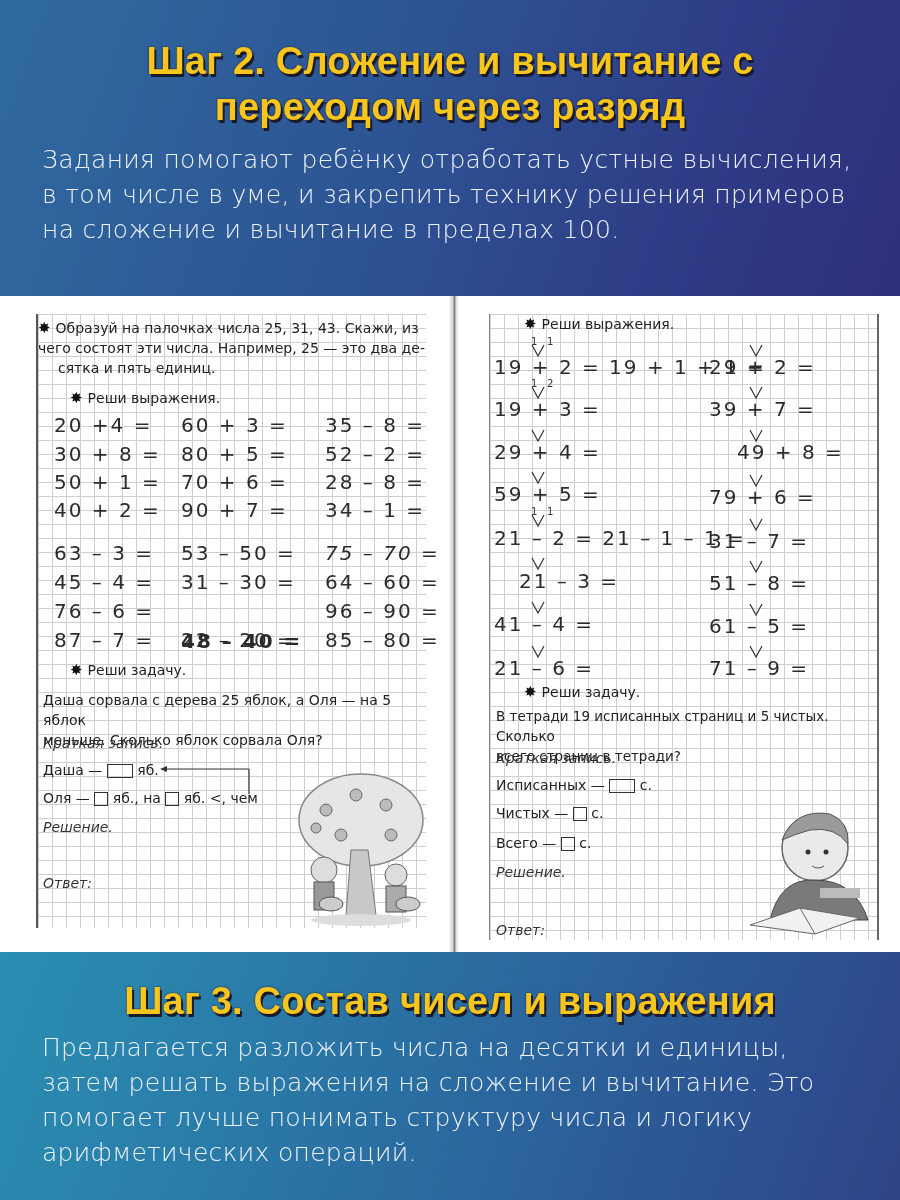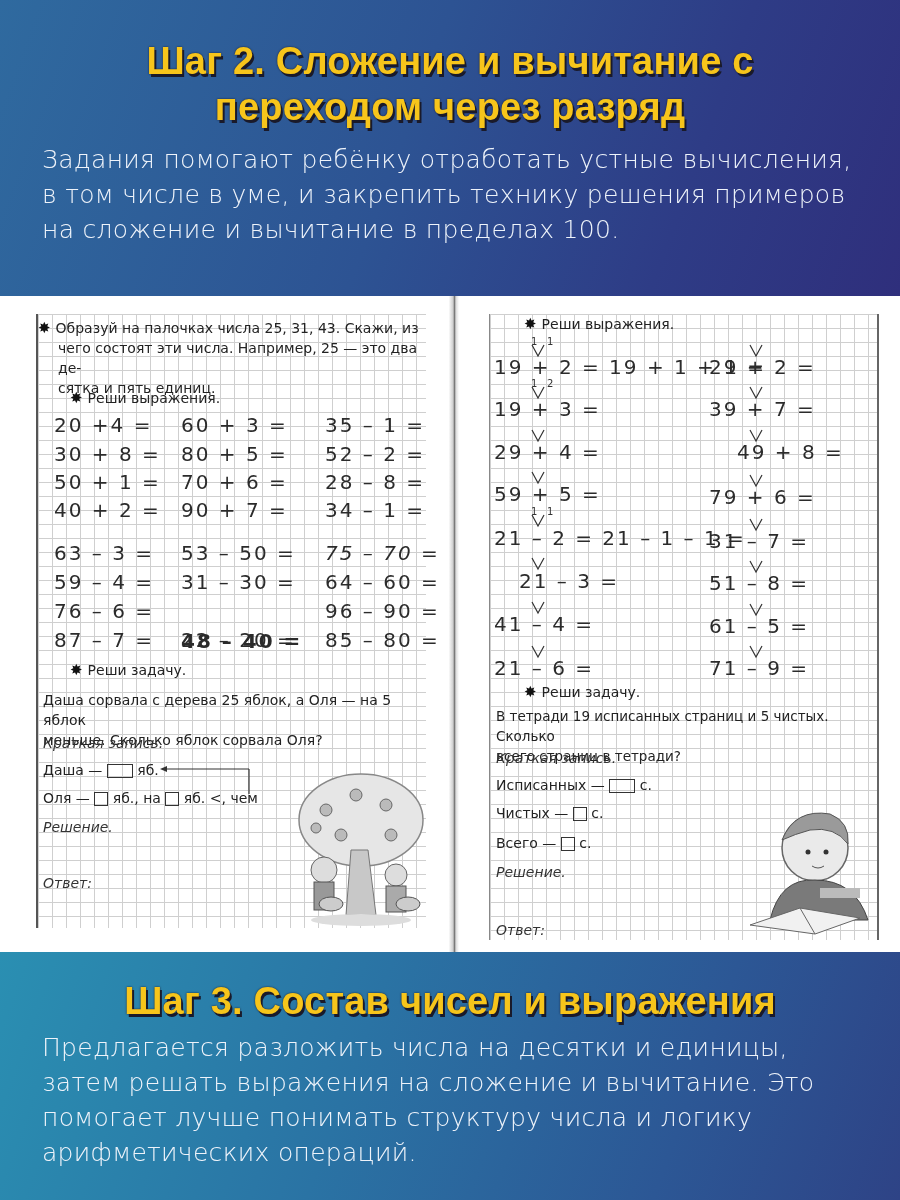--- a/index.html
+++ b/index.html
@@ -77,47 +77,47 @@
 </div>
 <div class="desc d1">Задания помогают ребёнку отработать устные вычисления, в том числе в уме, и закрепить технику решения примеров на сложение и вычитание в пределах 100.</div>
 
 <div class="spread"></div>
 <div class="page-gap"></div>
 
 <div class="grid left"></div>
 
 <div class="txt" style="left:38px; top:318px; width:390px;">
   <div><span class="star">✸</span><span>Образуй на палочках числа 25, 31, 43. Скажи, из</span></div>
-  <div style="padding-left:20px;">чего состоят эти числа. Например, 25 — это два де-</div>
+  <div style="">чего состоят эти числа. Например, 25 — это два де-</div>
   <div style="padding-left:20px;">сятка и пять единиц.</div>
 </div>
 
 <div class="txt head" style="left:38px; top:388px;">
   <span class="star">✸</span><span>Реши выражения.</span>
 </div>
 
 <div class="ex" style="left:54px; top:413px;">20 +4 =</div>
 <div class="ex" style="left:54px; top:442px;">30 + 8 =</div>
 <div class="ex" style="left:54px; top:470px;">50 + 1 =</div>
 <div class="ex" style="left:54px; top:498px;">40 + 2 =</div>
 <div class="ex" style="left:54px; top:541px;">63 – 3 =</div>
-<div class="ex" style="left:54px; top:570px;">59 – 4 =</div>
+<div class="ex" style="left:54px; top:570px;">45 – 4 =</div>
 <div class="ex" style="left:54px; top:599px;">76 – 6 =</div>
 <div class="ex" style="left:54px; top:628px;">87 – 7 =</div>
 
 <div class="ex" style="left:181px; top:413px;">60 + 3 =</div>
 <div class="ex" style="left:181px; top:442px;">80 + 5 =</div>
 <div class="ex" style="left:181px; top:470px;">70 + 6 =</div>
 <div class="ex" style="left:181px; top:498px;">90 + 7 =</div>
 <div class="ex" style="left:181px; top:541px;">53 – 50 =</div>
 <div class="ex" style="left:181px; top:570px;">31 – 30 =</div>
 <div class="ex" style="left:181px; top:629px;font-weight:bold;">48 – 40 =</div>
 <div class="ex" style="left:181px; top:628px;">22 – 20 =</div>
 
-<div class="ex" style="left:325px; top:413px;">35 – 1 =</div>
+<div class="ex" style="left:325px; top:413px;">35 – 8 =</div>
 <div class="ex" style="left:325px; top:442px;">52 – 2 =</div>
 <div class="ex" style="left:325px; top:470px;">28 – 8 =</div>
 <div class="ex" style="left:325px; top:498px;">34 – 1 =</div>
 <div class="ex" style="left:325px; top:541px;font-style:italic;">75 – 70 =</div>
 <div class="ex" style="left:325px; top:570px;">64 – 60 =</div>
 <div class="ex" style="left:325px; top:599px;">96 – 90 =</div>
 <div class="ex" style="left:325px; top:628px;">85 – 80 =</div>
 
 <div class="txt head" style="left:38px; top:660px;">
   <span class="star">✸</span><span>Реши задачу.</span>

